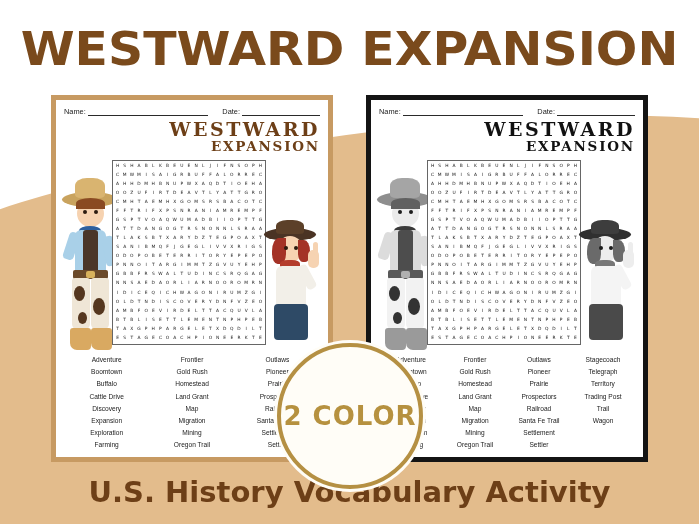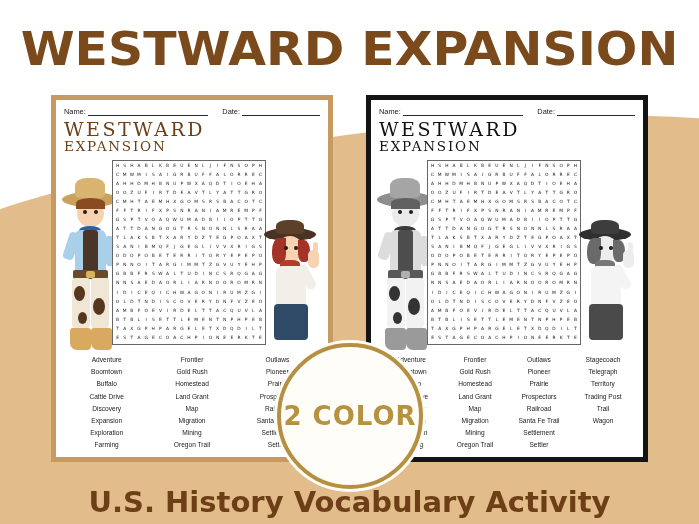--- a/index.html
+++ b/index.html
@@ -46,21 +46,21 @@
     font-size: 47px;
     letter-spacing: 0px;
     color: #7a4a1c;
     transform: scaleX(1.04);
     z-index: 30;
     white-space: nowrap;
   }
   .footer-title {
     position: absolute;
     left: 0; right: 0;
-    bottom: 12px;
+    bottom: 22px;
     text-align: center;
     font-family: "DejaVu Sans", sans-serif;
     font-weight: bold;
     font-size: 29px;
     color: #6d3f17;
     z-index: 30;
     white-space: nowrap;
   }
 
   
@@ -91,23 +91,23 @@
     gap: 2px;
     margin-bottom: 4px;
   }
   .nd-label { white-space: nowrap; }
   .nd-line { flex: 1; border-bottom: 1px solid #2a2a2a; height: 8px; }
   .nd-line.short { flex: 0 0 78px; }
   .nd-gap { width: 10px; }
 
   
   .sheet-title {
-    text-align: left;
+    text-align: right;
     font-family: "DejaVu Serif", serif;
-    font-weight: normal;
+    font-weight: bold;
     line-height: 1.0;
   }
   .st-1 { font-size: 19px; letter-spacing: 2.5px; }
   .st-2 { font-size: 13.5px; letter-spacing: 1.8px; margin-top: 1px; }
   .sheet.left  .sheet-title { color: #6d3f17; }
   .sheet.right .sheet-title { color: #111111; }
 
   
   .grid-area {
     position: relative;

